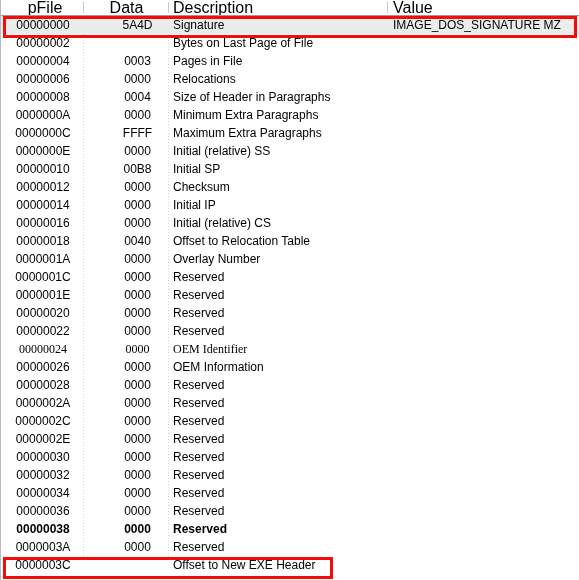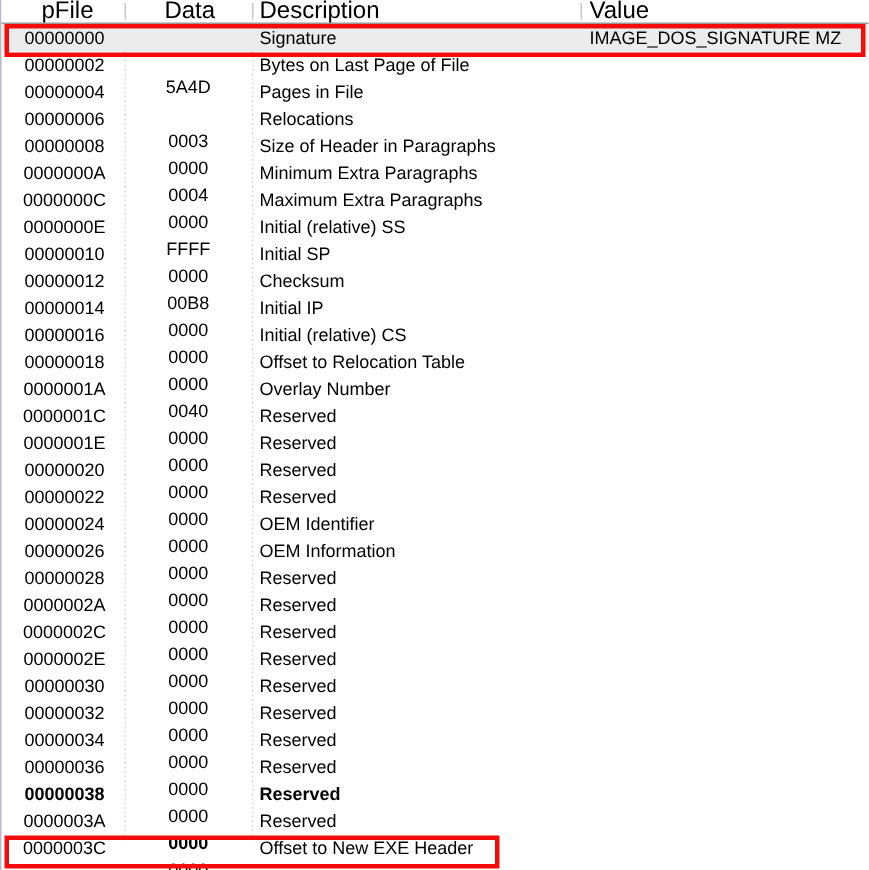--- a/index.html
+++ b/index.html
@@ -100,21 +100,21 @@
   }
   .row .c {
     position: absolute;
     top: 0;
     height: 18px;
     line-height: 18px;
     overflow: hidden;
     white-space: nowrap;
   }
   .c-pfile { left: 6px;   width: 72px; text-align: center; }
-  .c-data  { left: 86px;  width: 77px; text-align: center; margin-top: 33px; }
+  .c-data  { left: 98px;  width: 77px; text-align: center; }
   .c-desc  { left: 172px; width: 210px; text-align: left; }
   .c-value { left: 392px; width: 182px; text-align: left; }
 
   
   .redbox {
     position: absolute;
     border: 3px solid #f40c0c;
     box-sizing: border-box;
     pointer-events: none;
   }
@@ -240,21 +240,21 @@
         <div class="c c-data">0000</div>
         <div class="c c-desc">Reserved</div>
         <div class="c c-value"></div>
       </div>
       <div class="row" style="top: 306px;">
         <div class="c c-pfile">00000022</div>
         <div class="c c-data">0000</div>
         <div class="c c-desc">Reserved</div>
         <div class="c c-value"></div>
       </div>
-      <div class="row" style="top: 324px;">
+      <div class="row" style="top: 324px; font-family: Liberation Serif, serif;">
         <div class="c c-pfile">00000024</div>
         <div class="c c-data">0000</div>
         <div class="c c-desc">OEM Identifier</div>
         <div class="c c-value"></div>
       </div>
       <div class="row" style="top: 342px;">
         <div class="c c-pfile">00000026</div>
         <div class="c c-data">0000</div>
         <div class="c c-desc">OEM Information</div>
         <div class="c c-value"></div>

